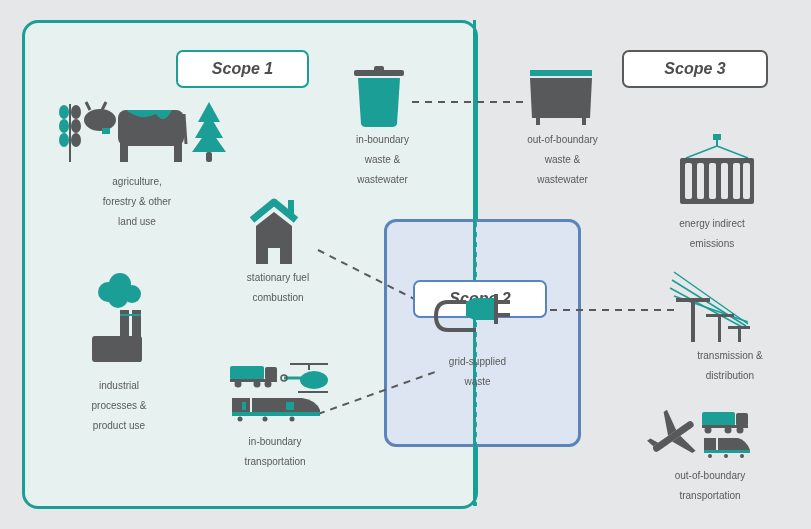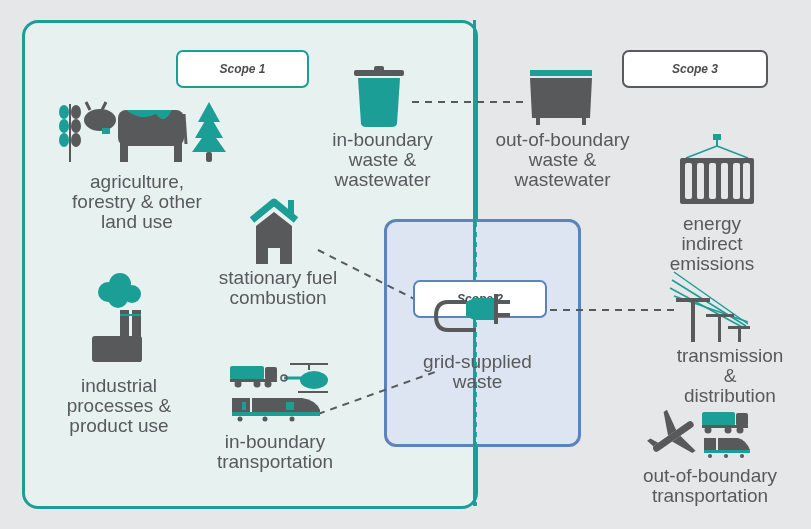--- a/index.html
+++ b/index.html
@@ -16,28 +16,28 @@
   }
   .scope2-box {
     left: 384px; top: 219px; width: 191px; height: 222px;
     background: #dce5f1; border: 3px solid #5b84bb; border-radius: 12px;
   }
   .boundary-line {
     left: 473px; top: 20px; width: 3px; height: 486px; background: #1b9e96;
   }
   .scope-label {
     background: #fff; border-radius: 7px; box-sizing: border-box;
-    font-weight: bold; font-style: italic; font-size: 12px; color: #4d4d4f;
+    font-weight: bold; font-style: italic; font-size: 16px; color: #4d4d4f;
     display: flex; align-items: center; justify-content: center;
   }
   .lbl1 { left: 176px; top: 50px; width: 133px; height: 38px; border: 2px solid #1b9e96; }
   .lbl2 { left: 413px; top: 236px; width: 134px; height: 38px; border: 2px solid #5b84bb; margin-top: 44px; }
   .lbl3 { left: 622px; top: 50px; width: 146px; height: 38px; border: 2px solid #5a5a5c; }
   .caption {
-    text-align: center; font-size: 19px; line-height: 20px; color: #58595b;
+    text-align: center; font-size: 10px; line-height: 20px; color: #58595b;
     white-space: pre-line;
   }
   svg.ic { position: absolute; overflow: visible; }
 </style>
 </head>
 <body>
 
 <div class="abs scope1-box"></div>
 <div class="abs scope2-box"></div>
 <div class="abs boundary-line"></div>

